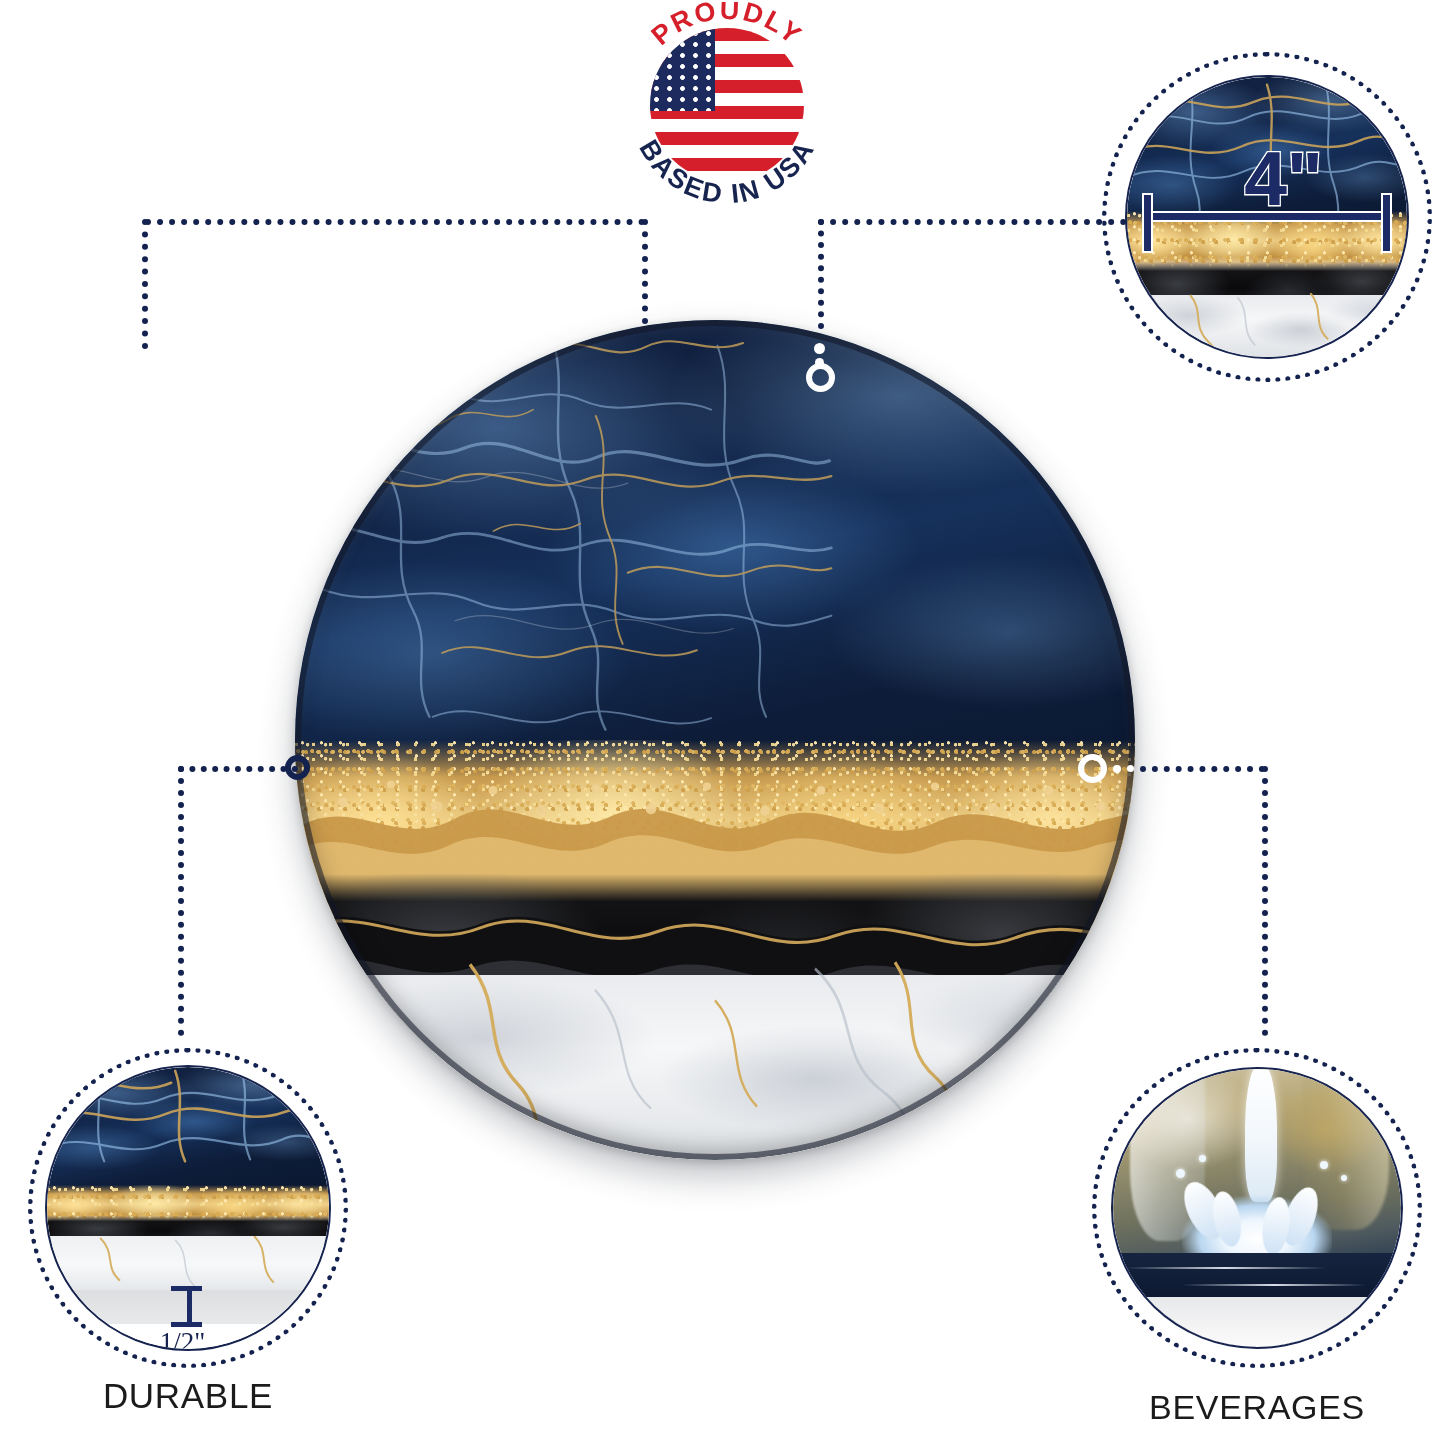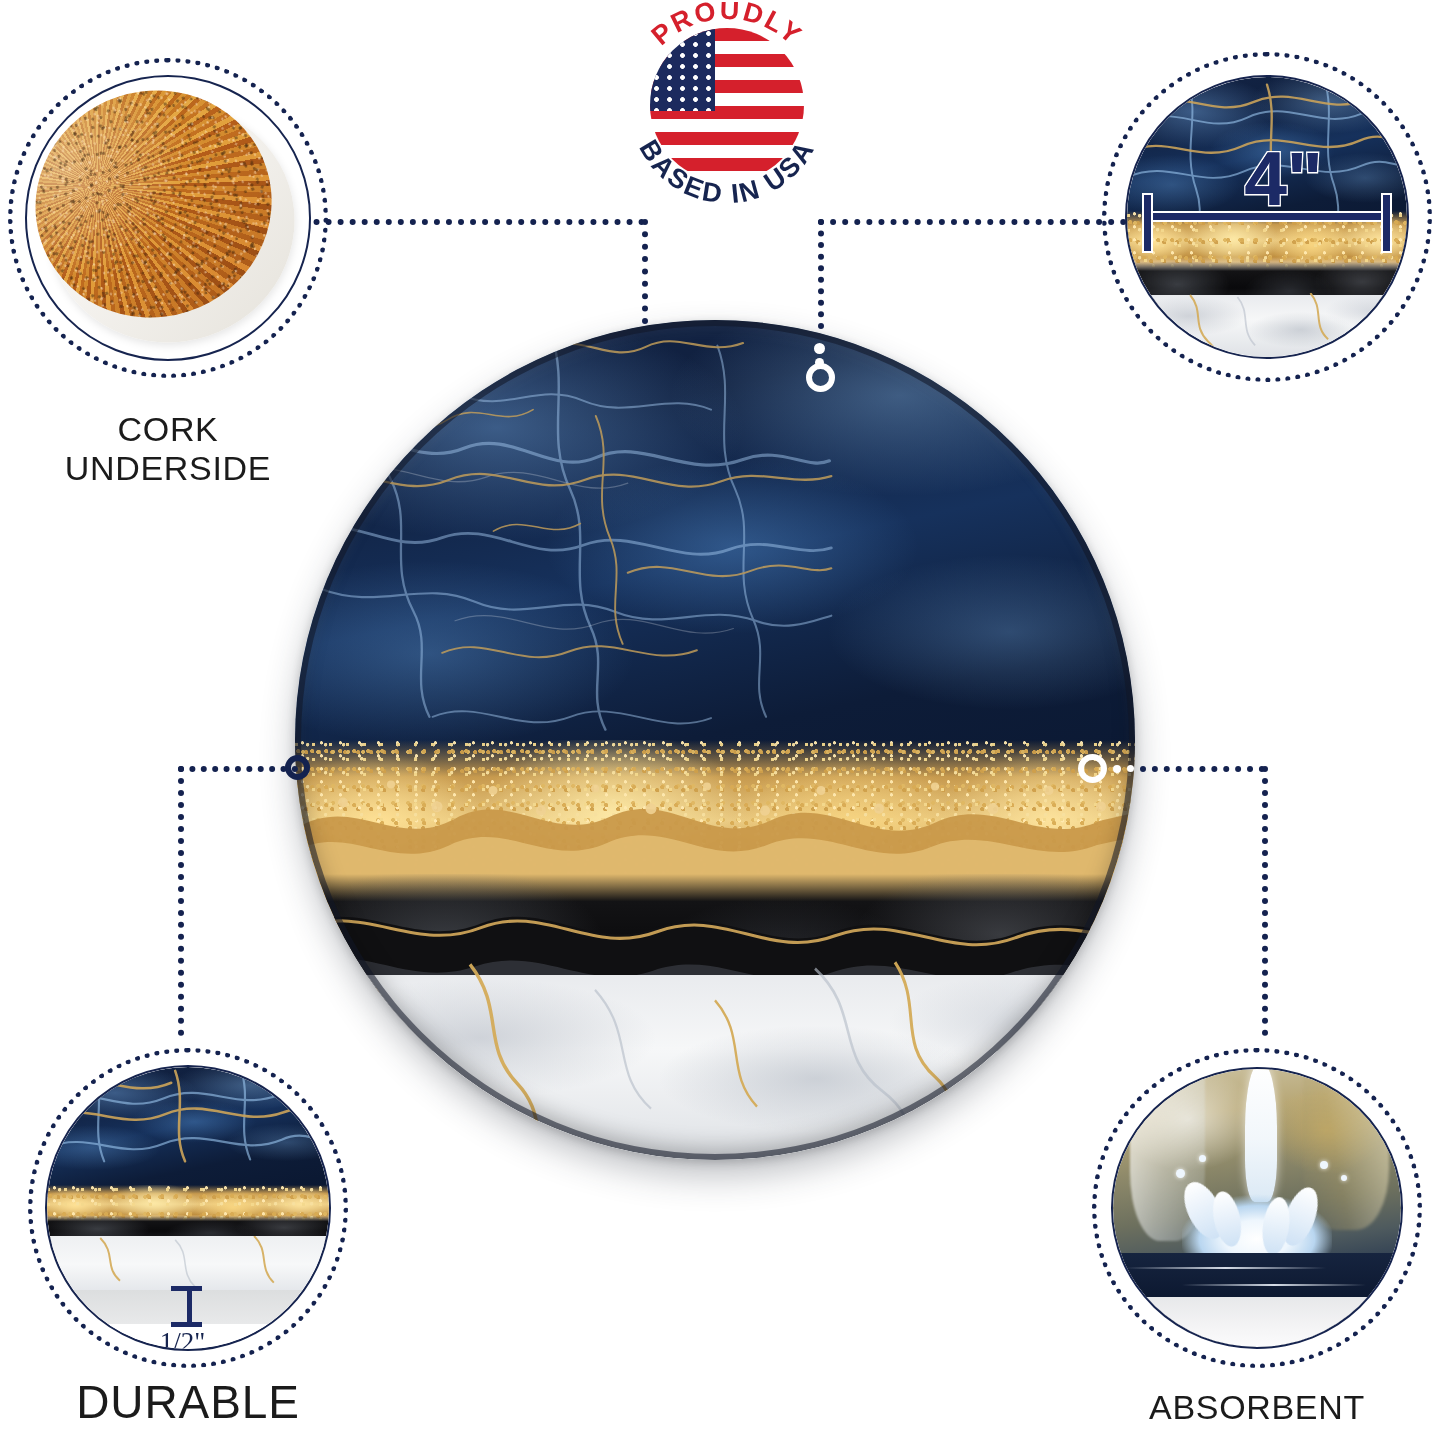--- a/index.html
+++ b/index.html
@@ -349,35 +349,20 @@
       </defs>
       <text font-family="Liberation Sans, sans-serif" font-size="27" font-weight="700" fill="#d5202c" letter-spacing="2.4">
         <textPath href="#arcTop" startOffset="50%" text-anchor="middle">PROUDLY</textPath>
       </text>
       <text font-family="Liberation Sans, sans-serif" font-size="27" font-weight="700" fill="#16244f" letter-spacing="2.2">
         <textPath href="#arcBot" startOffset="50%" text-anchor="middle">BASED IN USA</textPath>
       </text>
     </svg>
   </div>
 
-  <div class="feature" style="left:8px;top:58px;width:320px;height:440px;">
-    <div class="circ-wrap" style="height:320px;">
-      <div class="dotted-ring"></div>
-      <div class="inner-ring" style="left:17px;top:17px;right:17px;bottom:17px;">
-        <div class="inner-clip">
-          <div class="cork-white"></div>
-          <div class="cork-top">
-            <div class="cork-grain"></div>
-          </div>
-        </div>
-      </div>
-    </div>
-    <div class="feat-label" style="top:352px;font-size:34px;">CORK
-UNDERSIDE</div>
-  </div>
 
   <div class="feature" style="left:1102px;top:52px;width:330px;height:446px;">
     <div class="circ-wrap" style="height:330px;">
       <div class="dotted-ring"></div>
       <div class="inner-ring" style="left:23px;top:23px;right:23px;bottom:23px;">
         <div class="inner-clip">
           <div class="marble-blue" style="height:62%;"></div>
           <svg viewBox="0 0 284 180" preserveAspectRatio="none" style="position:absolute;left:0;top:0;width:100%;height:62%;">
             <g stroke="#9cc6ef" fill="none" stroke-width="2" opacity="0.6" stroke-linecap="round">
               <path d="M10 48 C50 26 80 62 122 42 C164 22 196 56 238 38 C262 28 274 42 284 36"></path>
@@ -450,21 +435,21 @@
           <div style="position:absolute;left:0;right:0;top:79%;height:12%;background:linear-gradient(180deg,#dcdedf 0%,#e8e9ea 100%);"></div>
           <div style="position:absolute;left:0;right:0;top:91%;bottom:0;background:#ffffff;"></div>
 
           <div class="dim-cap-v" style="left:49.5%;top:78%;width:5px;height:13.5%;box-shadow:none;"></div>
           <div class="dim-line-h" style="left:44%;top:77.5%;width:11%;height:5px;box-shadow:none;"></div>
           <div class="dim-line-h" style="left:44%;top:90.5%;width:11%;height:5px;box-shadow:none;"></div>
           <div class="thick-label" style="left:40%;top:93%;font-size:27px;">1/2"</div>
         </div>
       </div>
     </div>
-    <div class="feat-label" style="top:328px;font-size:46px;">DURABLE</div>
+    <div class="feat-label" style="top:328px;font-size:35px;">DURABLE</div>
   </div>
 
   <div class="feature" style="left:1092px;top:1048px;width:330px;height:384px;">
     <div class="circ-wrap" style="height:320px;">
       <div class="dotted-ring"></div>
       <div class="inner-ring" style="left:19px;top:19px;right:19px;bottom:19px;">
         <div class="inner-clip">
           <div class="splash-bg"></div>
           <div class="glass-left"></div>
           <div class="glass-right"></div>
@@ -478,16 +463,16 @@
           <div class="splash-drop" style="left:30%;top:31%;width:7px;height:7px;"></div>
           <div class="splash-drop" style="left:72%;top:33%;width:8px;height:8px;"></div>
           <div class="splash-drop" style="left:79%;top:38%;width:6px;height:6px;"></div>
           <div class="dark-surface"></div>
           <div class="silver-vein" style="left:4%;bottom:28%;width:70%;"></div>
           <div class="silver-vein" style="left:24%;bottom:22%;width:64%;"></div>
           <div class="table-white"></div>
         </div>
       </div>
     </div>
-    <div class="feat-label" style="top:340px;font-size:34px;">ABSORBENT</div>
+    <div class="feat-label" style="top:340px;font-size:34px;">BEVERAGES</div>
   </div>
 
 </div>
 
 </body></html>

